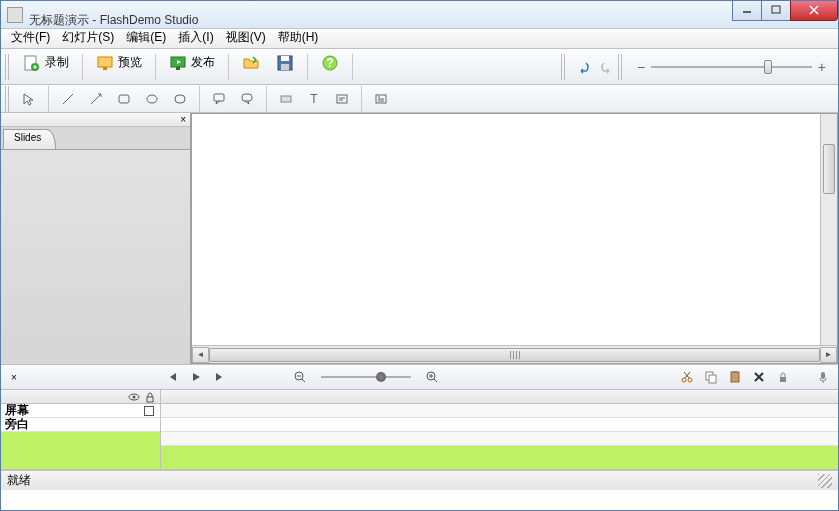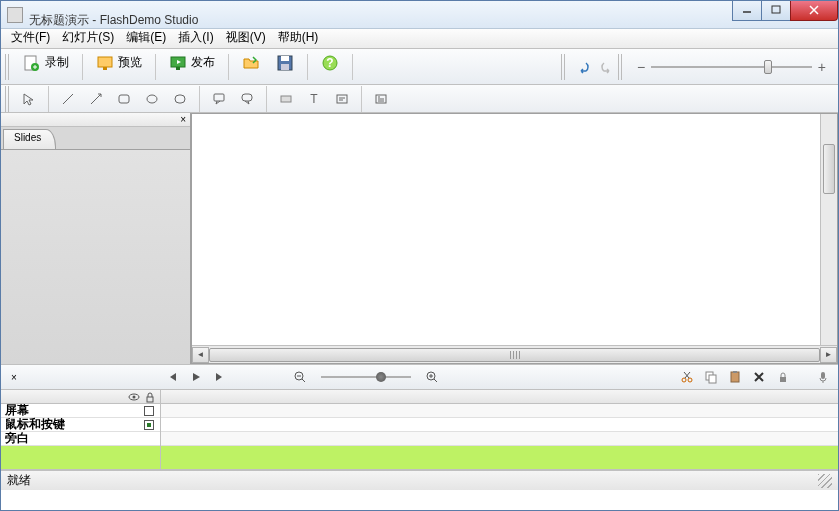--- a/index.html
+++ b/index.html
@@ -373,24 +373,20 @@
             <rect x="3" y="6" width="6" height="5" fill="none" stroke="#555"></rect>
             <path d="M4 6V4a2 2 0 0 1 4 0v2" fill="none" stroke="#555"></path>
           </svg>
         </span>
     </div>
     <div class="tl-row">
         <span>屏幕</span>
         <span class="chk"></span>
       </div>
     <div class="tl-row">
-        <span>鼠标和按键</span>
-        <span class="chk fill"></span>
-      </div>
-    <div class="tl-row">
         <span>旁白</span>
       </div>
   </div>
   <div class="tl-tracks">
     <div class="track-hdr"></div>
     <div class="track-row"></div>
     <div class="track-row alt"></div>
     <div class="track-row"></div>
   </div>
 </div>

